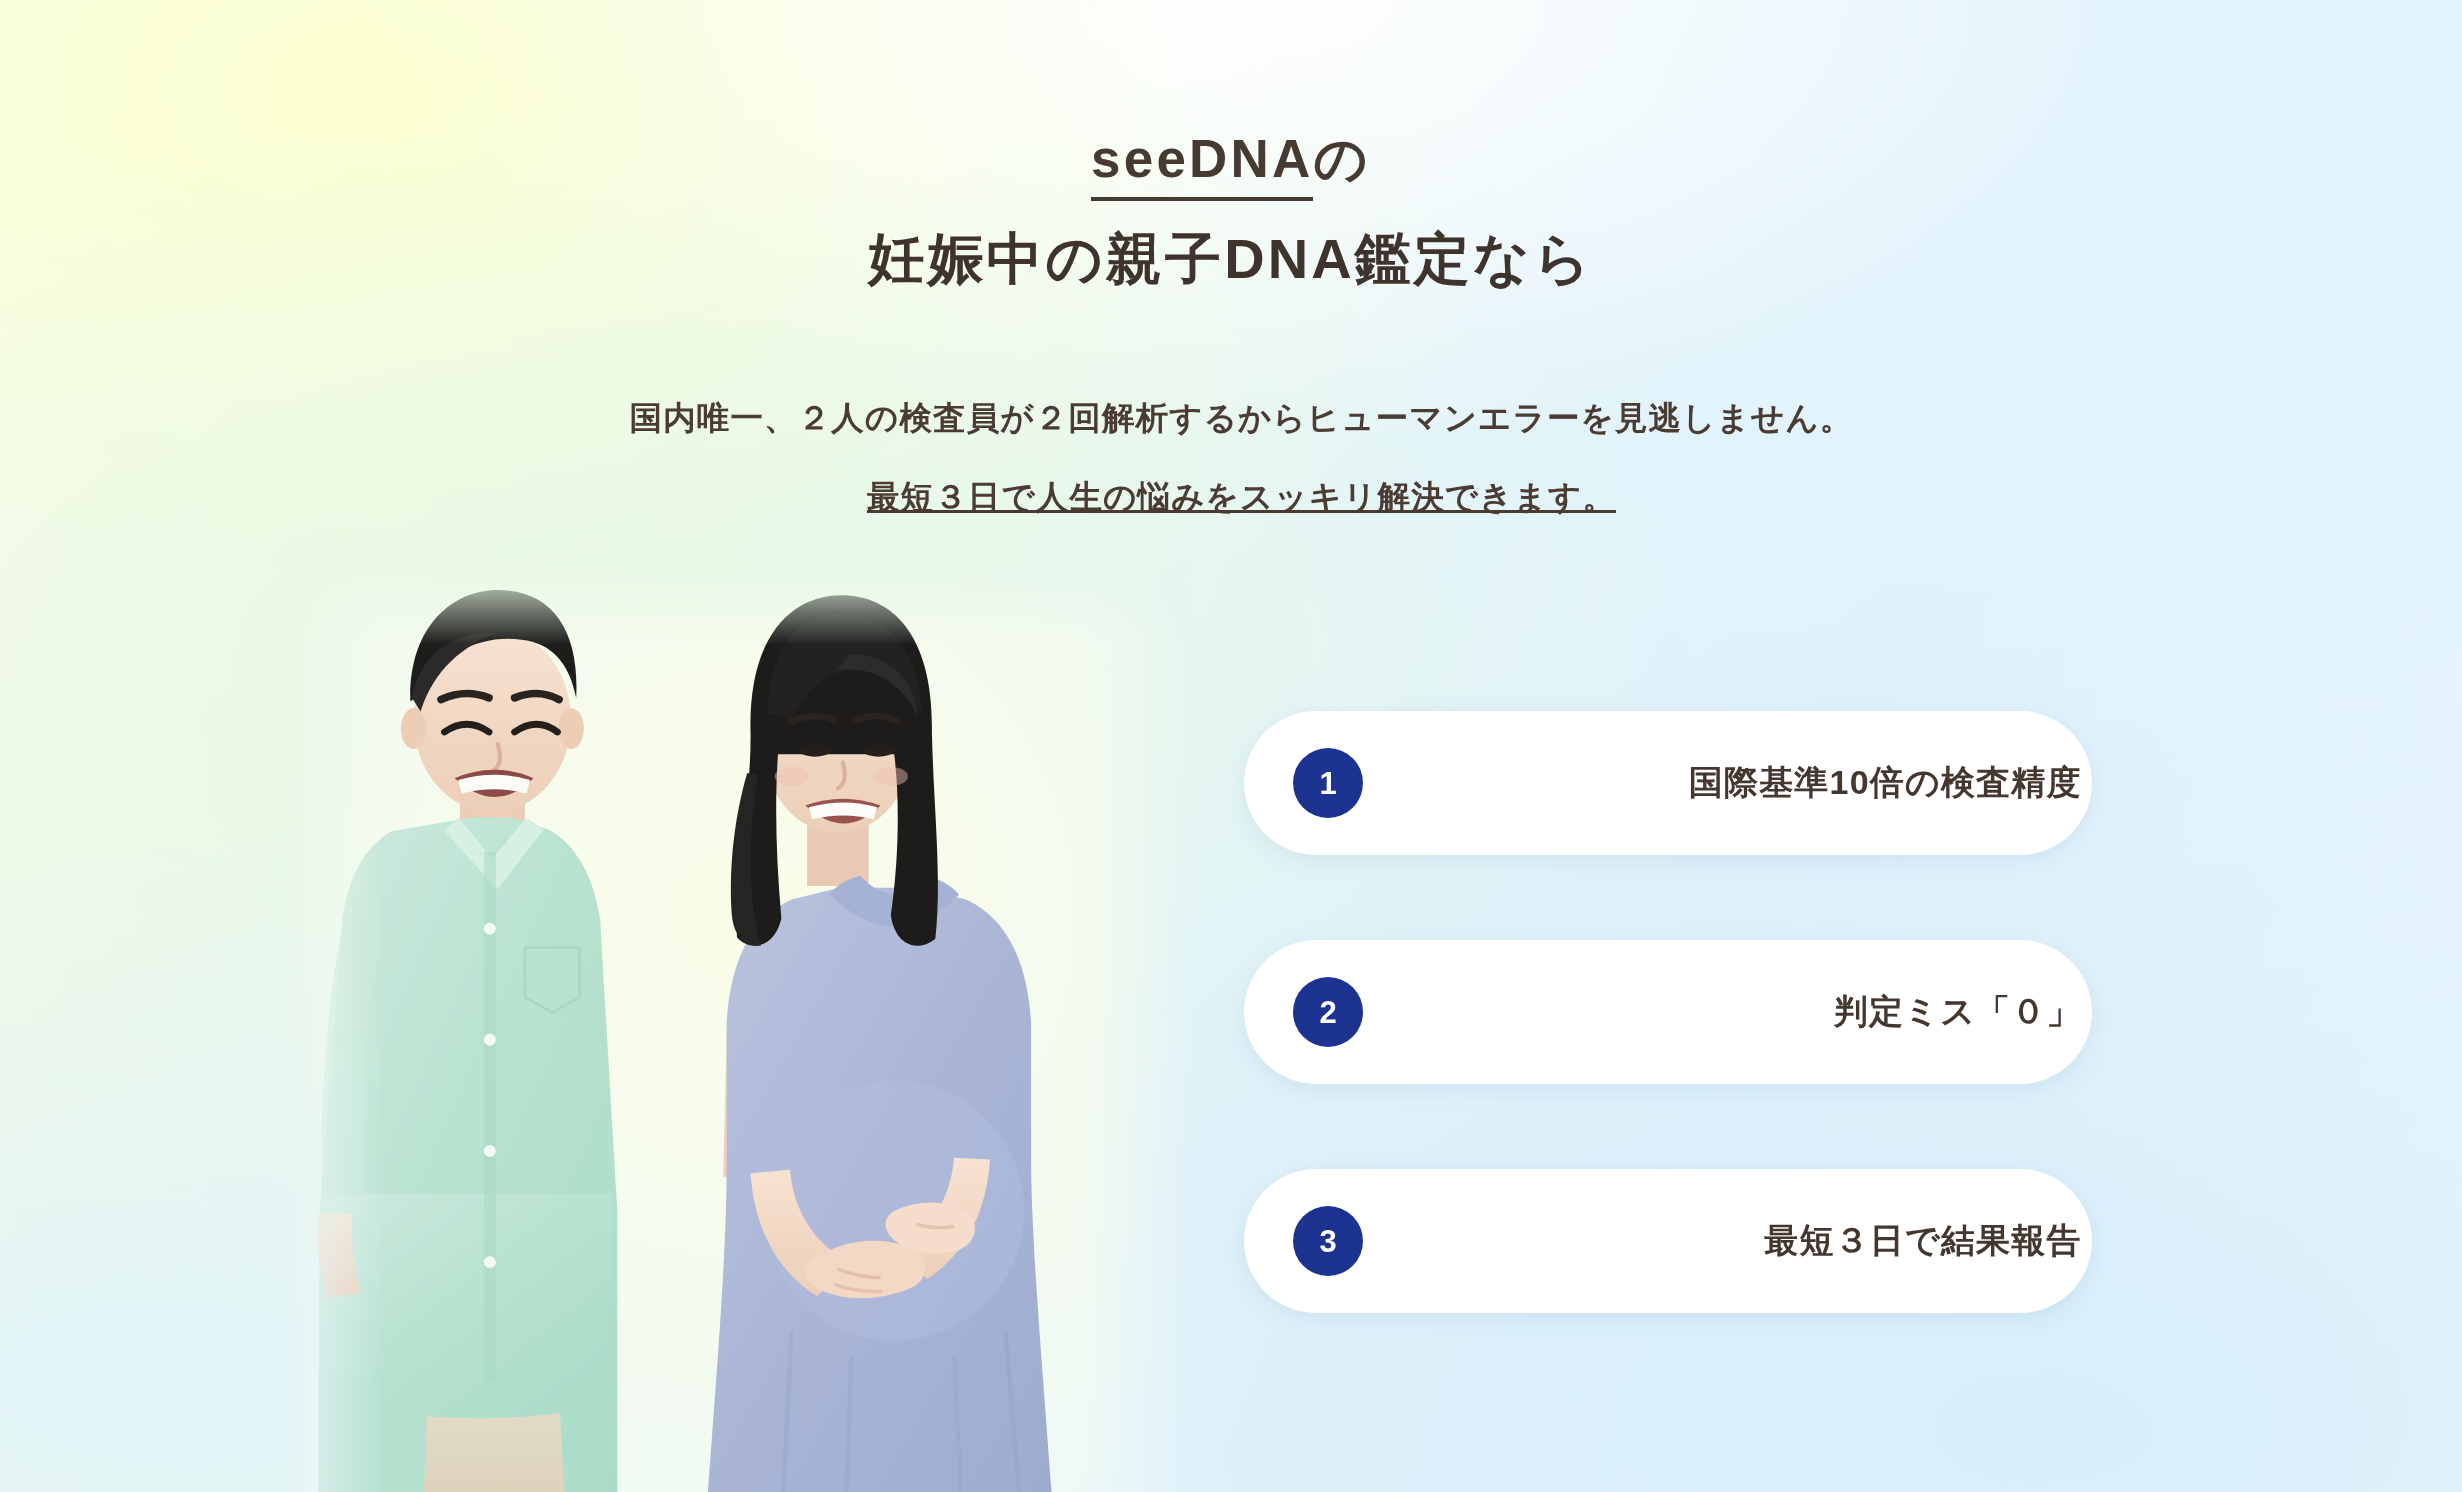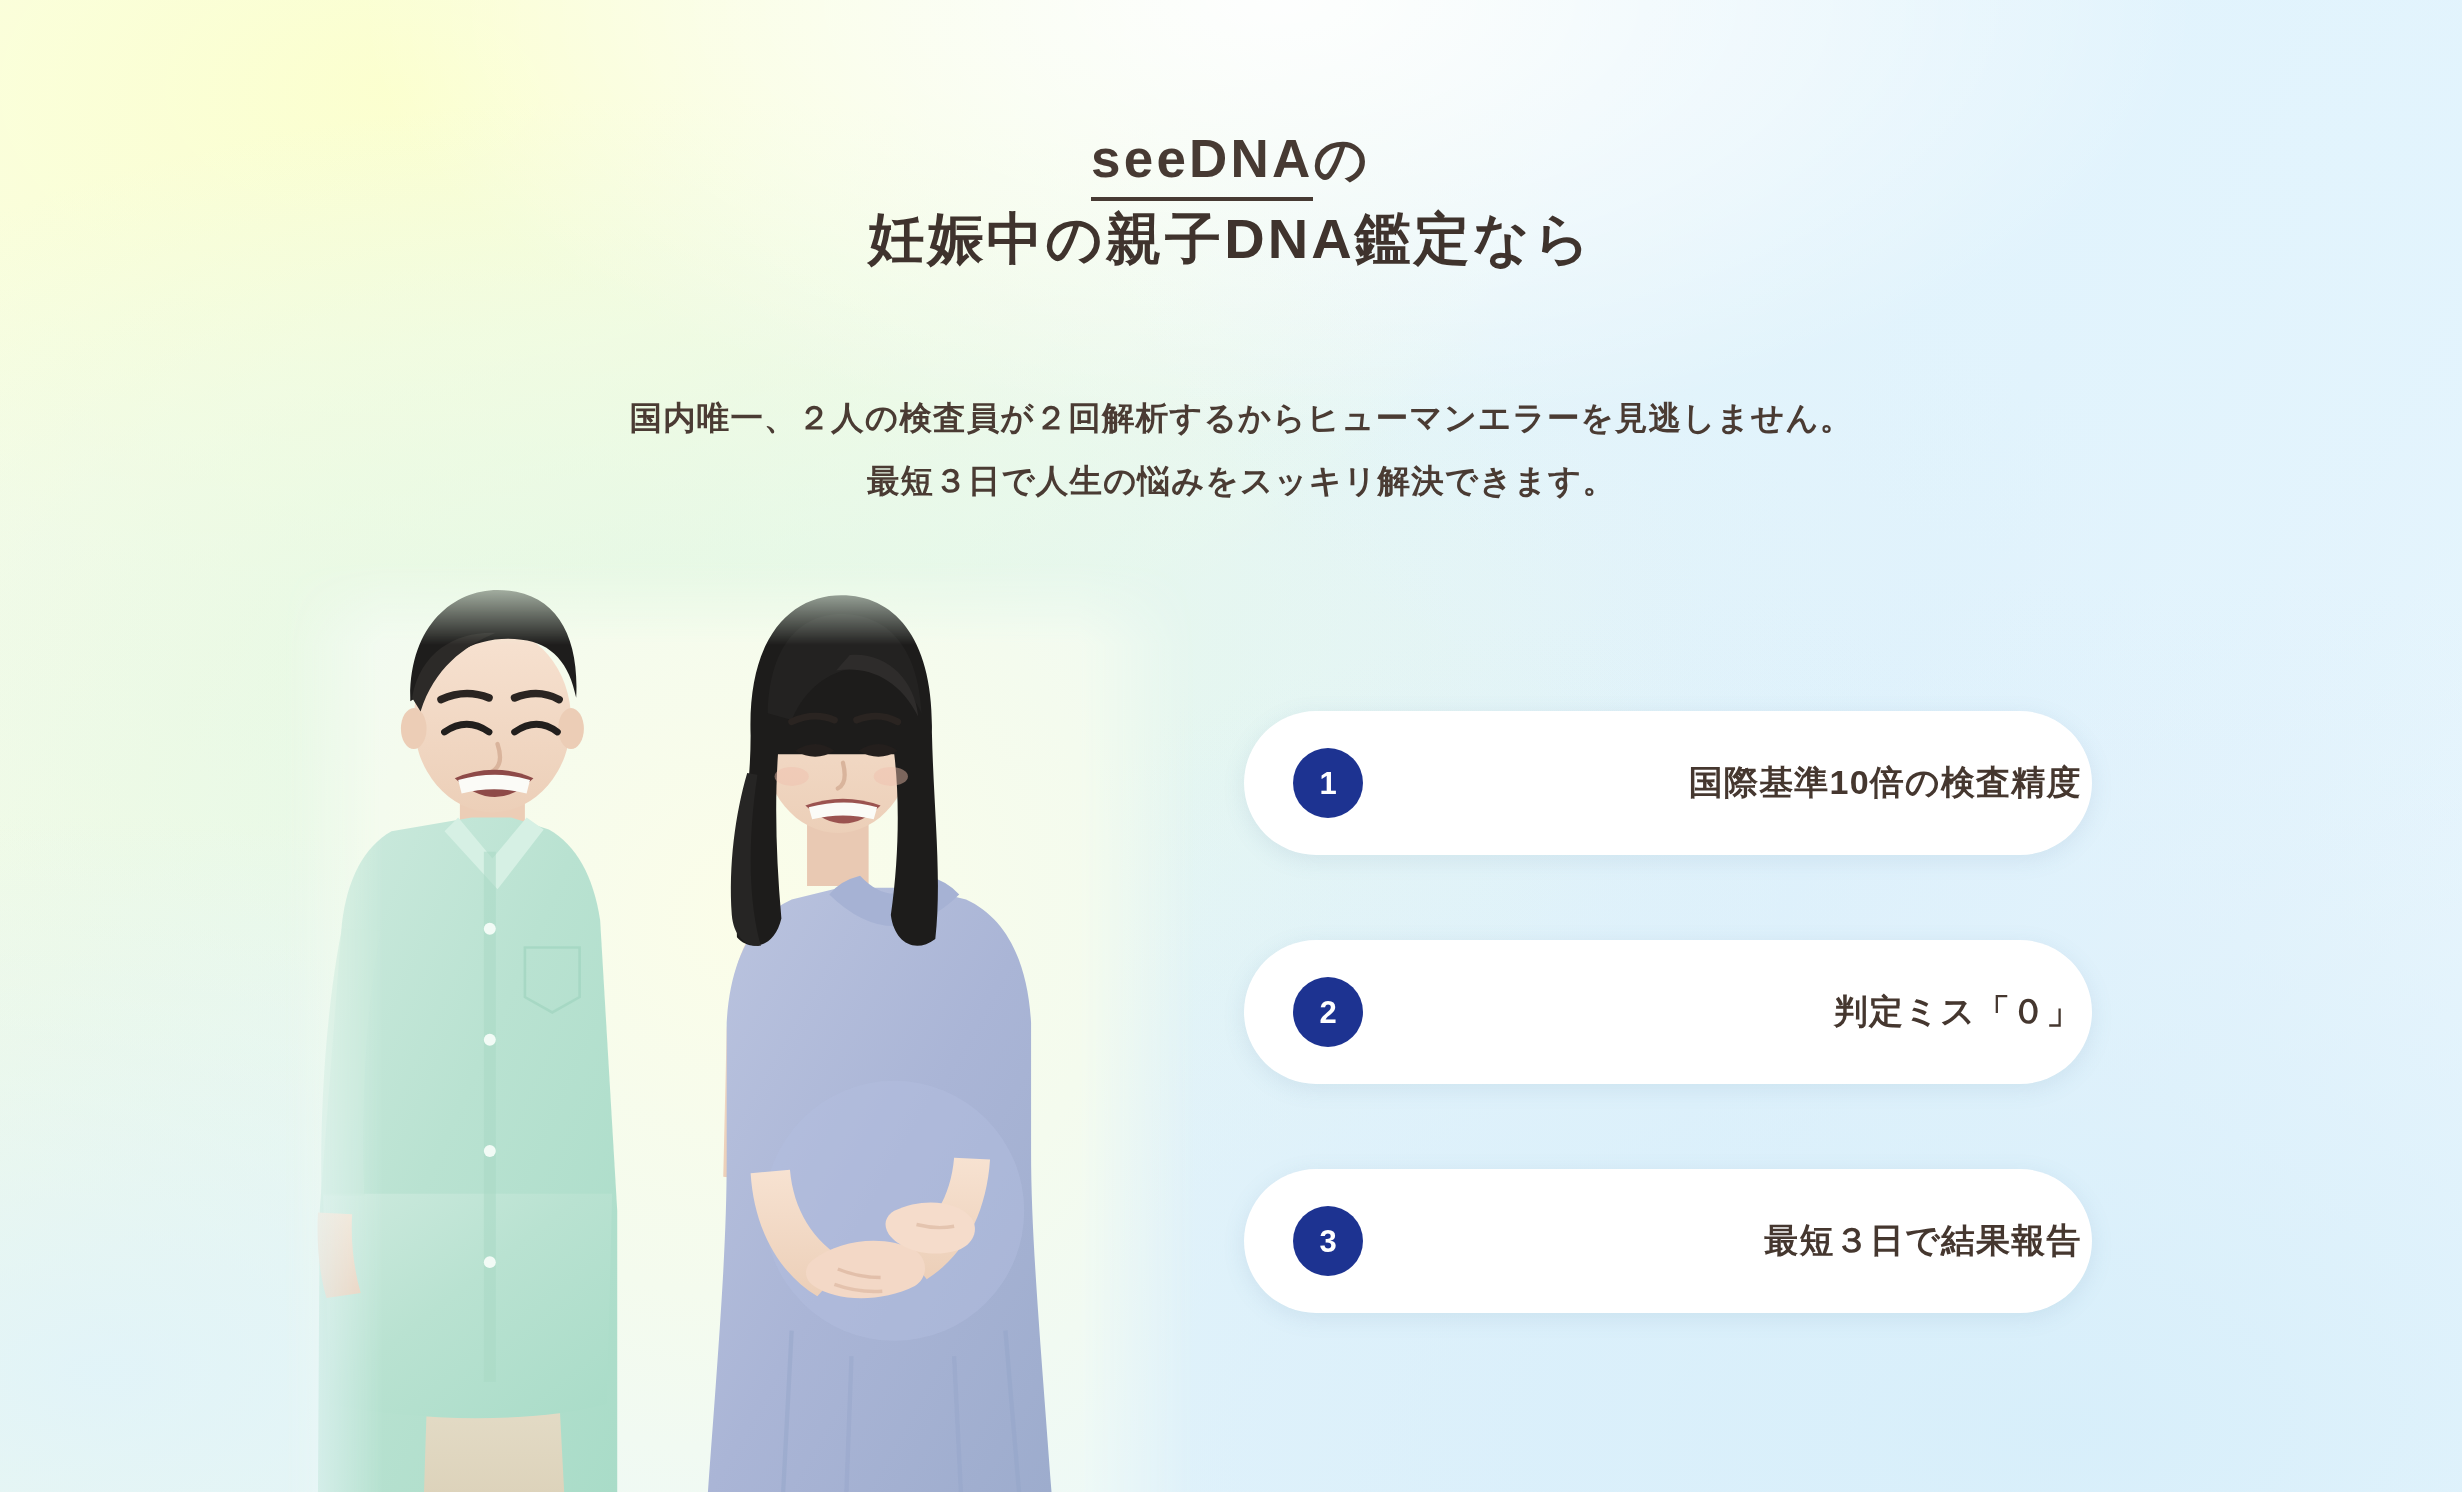--- a/index.html
+++ b/index.html
@@ -79,21 +79,21 @@
     letter-spacing:.06em;
     color:#473a33;
     line-height:1.18;
     white-space:nowrap;
   }
   .headline-line1 .brand{
     border-bottom:4.3px solid #473a33;
     padding-bottom:9.4px;
   }
   .headline-line2{
-    margin-top:14px;
+    margin-top:34px;
     font-size:56px;
     font-weight:800;
     letter-spacing:.055em;
     color:#3f332d;
     line-height:1.2;
     white-space:nowrap;
   }
 
   .lead-wrap{
     position:absolute;
@@ -103,21 +103,21 @@
   }
   .lead-line{
     font-size:32.5px;
     font-weight:700;
     letter-spacing:.035em;
     color:#4a3b33;
     line-height:1.0;
     white-space:nowrap;
     padding-left:21px;
   }
-  .lead-line + .lead-line{margin-top:30px;}
+  .lead-line + .lead-line{margin-top:46px;text-decoration:underline;}
 
   
   .photo{
     position:absolute;
     left:282px;
     bottom:0;
     width:915px;
     height:932px;
     z-index:4;
     -webkit-mask-image:

